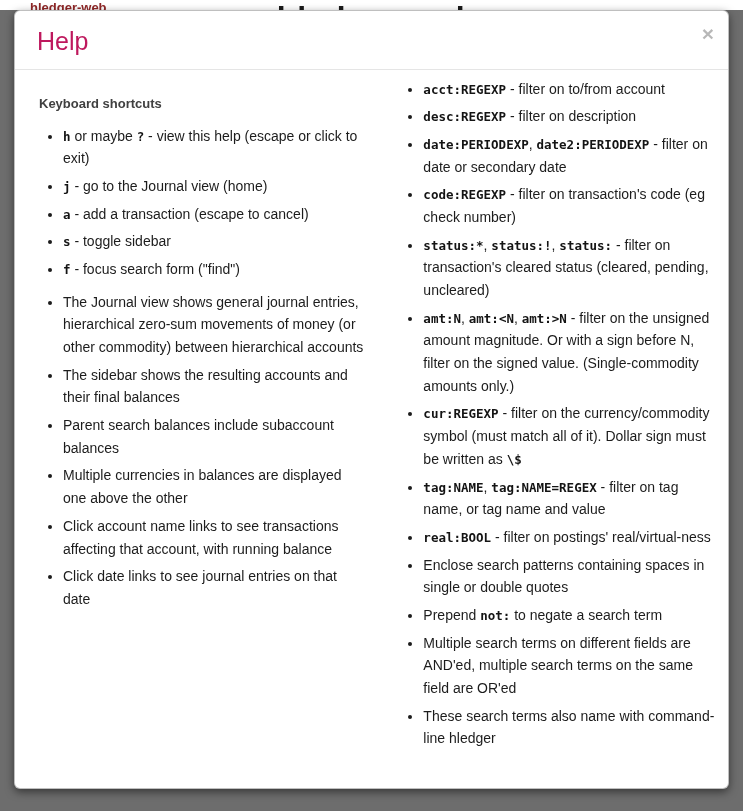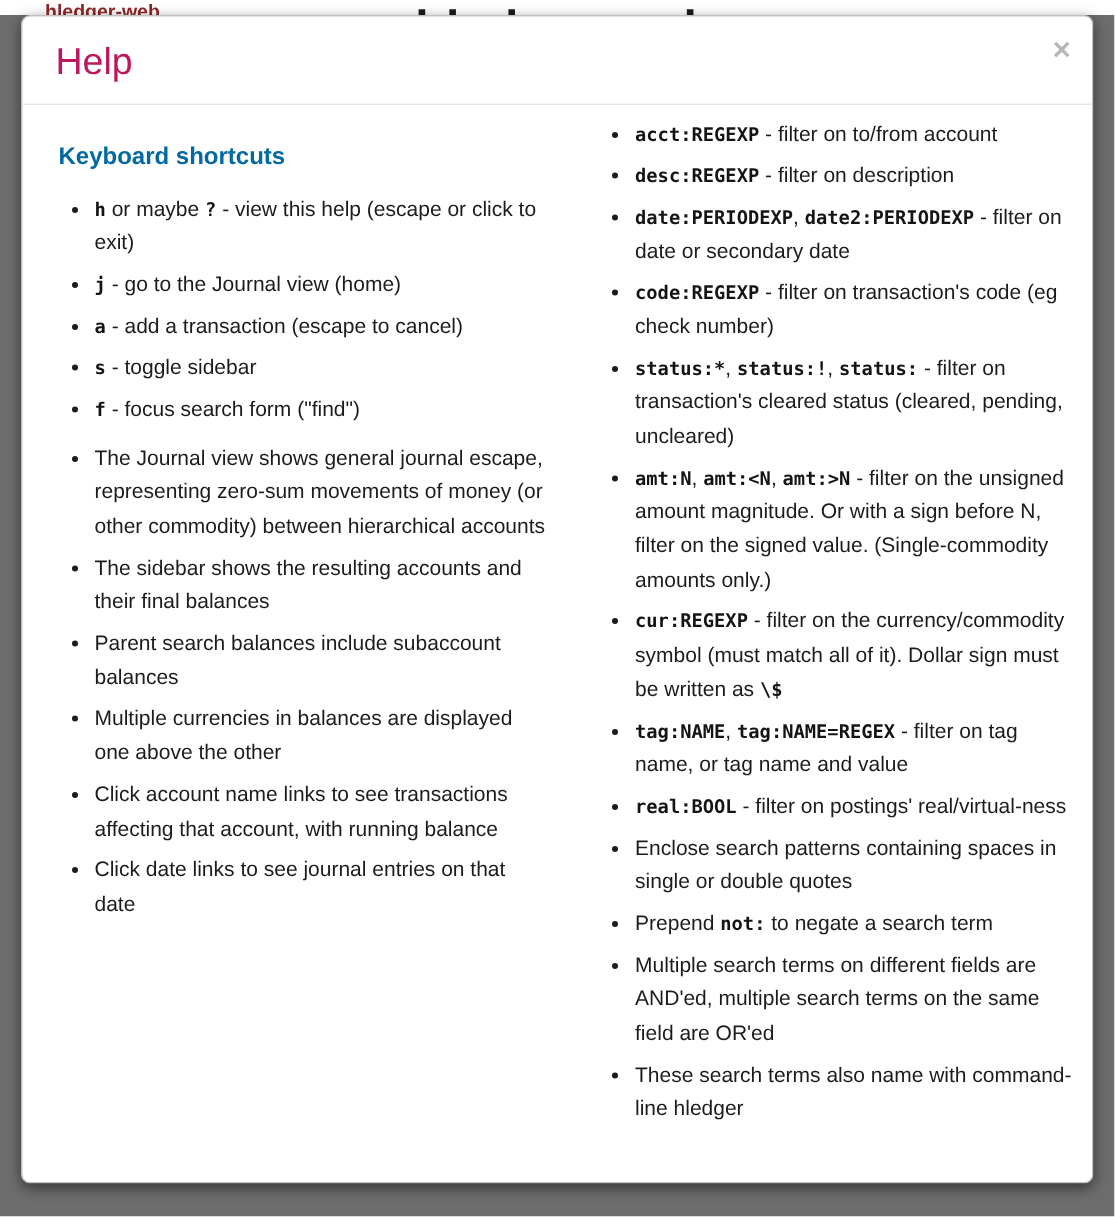--- a/index.html
+++ b/index.html
@@ -84,23 +84,23 @@
     font-family: "Liberation Sans", sans-serif;
   }
   .modal-body {
     display: flex;
     padding: 8px 10px 26px 10px;
   }
   .col-left  { width: 52%; padding-right: 18px; }
   .col-right { width: 48%; }
 
   .section-heading {
-    font-size: 16px;
+    font-size: 13px;
     font-weight: bold;
-    color: #0369a1;
+    color: #404040;
     margin: 18px 0 14px 14px;
   }
   ul.help-list {
     margin: 0 0 10px 0;
     padding-left: 38px;
     list-style: disc;
   }
   ul.help-list li {
     font-size: 14px;
     line-height: 1.62;
@@ -133,21 +133,21 @@
     <div class="col-left">
         <div class="section-heading">Keyboard shortcuts</div>
         <ul class="help-list">
           <li><code>h</code> or maybe <code>?</code> - view this help (escape or click to exit)</li>
           <li><code>j</code> - go to the Journal view (home)</li>
           <li><code>a</code> - add a transaction (escape to cancel)</li>
           <li><code>s</code> - toggle sidebar</li>
           <li><code>f</code> - focus search form ("find")</li>
         </ul>
         <ul class="help-list">
-          <li>The Journal view shows general journal escape, representing zero-sum movements of money (or other commodity) between hierarchical accounts</li>
+          <li>The Journal view shows general journal entries, hierarchical zero-sum movements of money (or other commodity) between hierarchical accounts</li>
           <li>The sidebar shows the resulting accounts and their final balances</li>
           <li>Parent search balances include subaccount balances</li>
           <li>Multiple currencies in balances are displayed one above the other</li>
           <li>Click account name links to see transactions affecting that account, with running balance</li>
           <li>Click date links to see journal entries on that date</li>
         </ul>
       </div>
     <div class="col-right">
         <ul class="help-list">
           <li><code>acct:REGEXP</code> - filter on to/from account</li>

